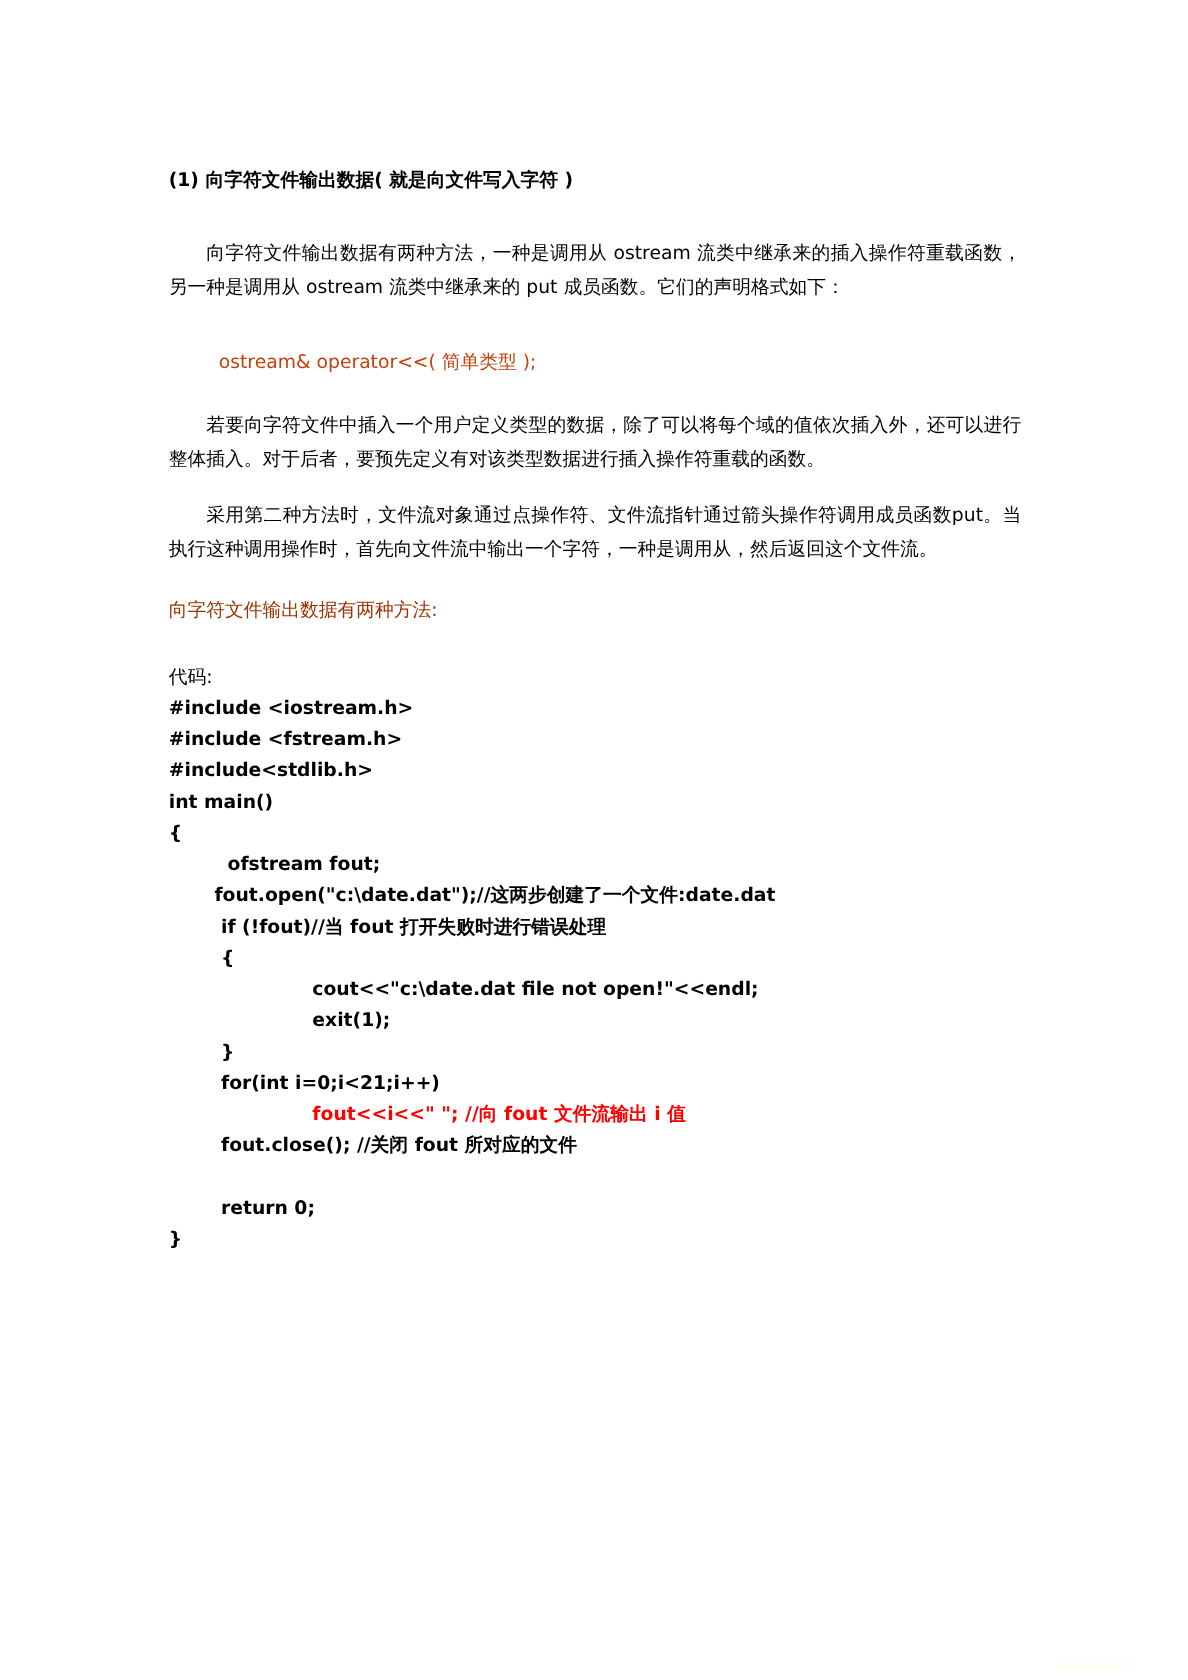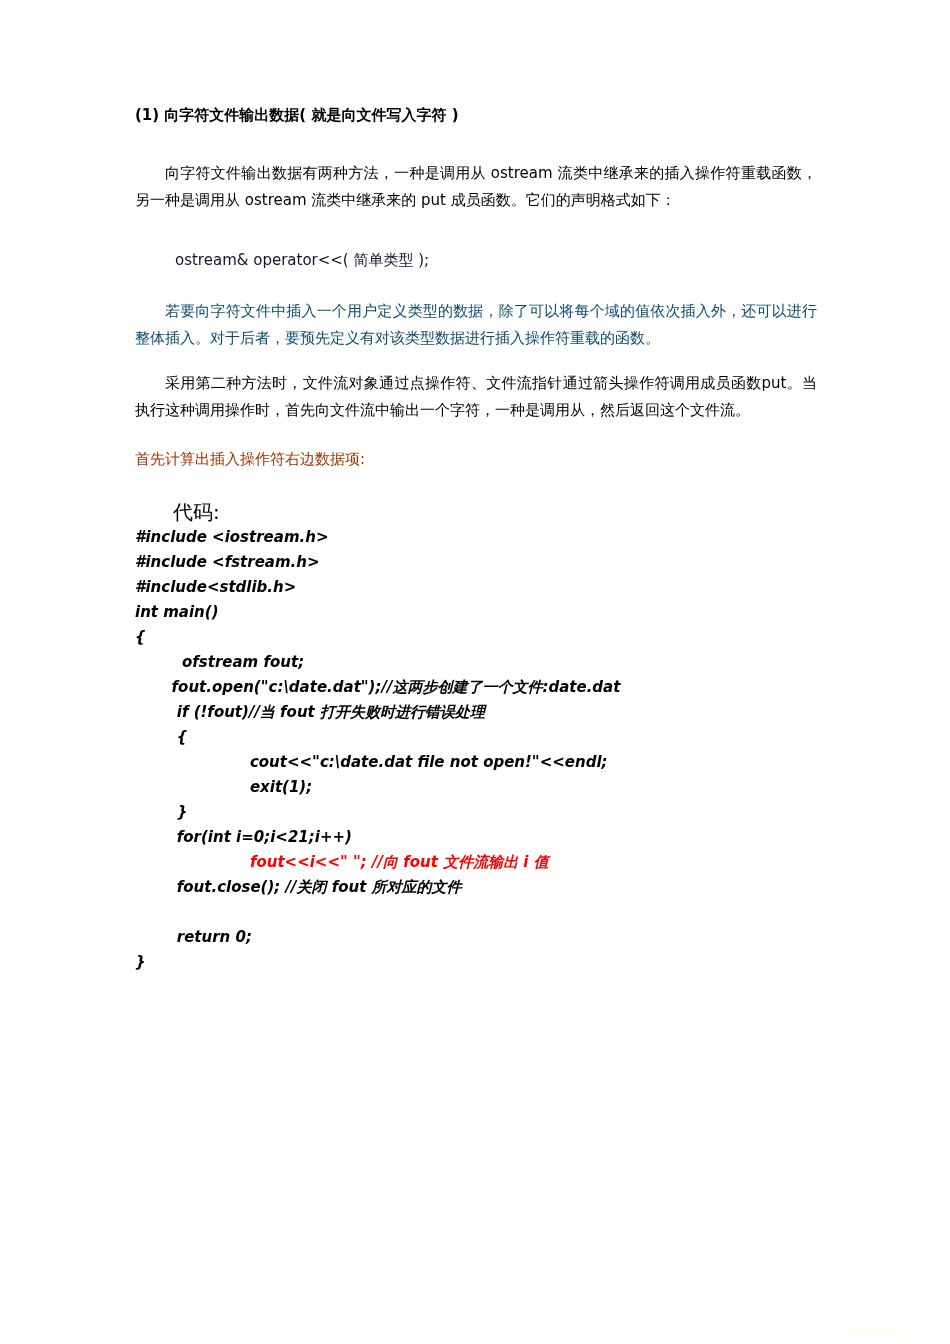--- a/index.html
+++ b/index.html
@@ -7,72 +7,70 @@
   body {
     width: 950px;
     height: 1344px;
     position: relative;
     font-family: "DejaVu Sans", "Liberation Sans", sans-serif;
     color: #000000;
     overflow: hidden;
   }
   .page {
     position: absolute;
-    top: 104px;
+    top: 133px;
     left: 135px;
     width: 682px;
   }
   .doc-heading {
     font-size: 15px;
     font-weight: bold;
     line-height: 22px;
     margin-bottom: 34px;
   }
   .para {
     font-size: 15px;
     line-height: 27px;
     text-align: justify;
     text-indent: 2em;
     margin-bottom: 18px;
   }
   .decl {
     font-size: 15px;
     line-height: 20px;
-    color: #0f172a;
+    color: #c2410c;
     padding-left: 40px;
     margin-top: 36px;
     margin-bottom: 28px;
   }
   .decl:last-of-type { margin-bottom: 22px; }
-  .magenta { color: #0c4a6e; }
+  .magenta { color: #000000; }
   .examples-heading {
     font-size: 15px;
     line-height: 22px;
     color: #993300;
     margin-top: 24px;
     margin-bottom: 30px;
   }
   .example-title {
     font-size: 15px;
     font-weight: bold;
     line-height: 22px;
     margin-bottom: 26px;
   }
   .code-label {
-    font-size: 20px;
+    font-size: 15px;
     line-height: 25px;
-    margin-left: 38px;
   }
   .code-block {
     font-family: "DejaVu Sans", "Liberation Sans", sans-serif;
     font-size: 15px;
     font-weight: bold;
     line-height: 25px;
     white-space: pre;
-    font-style: italic;
   }
   .code-line { min-height: 25px; }
   .code-line.red { color: #ff0000; }
   .watermark {
     position: absolute;
     left: 845px;
     top: 1328px;
     width: 60px;
     height: 10px;
     background: #fdfdf2;
@@ -89,21 +87,21 @@
   <div class="para">向字符文件输出数据有两种方法，一种是调用从 ostream 流类中继承来的插入操作符重载函数，另一种是调用从 ostream 流类中继承来的 put 成员函数。它们的声明格式如下：</div>
 
   <div class="decl">ostream&amp; operator&lt;&lt;( 简单类型 );</div>
 
 
 
   <div class="para magenta">若要向字符文件中插入一个用户定义类型的数据，除了可以将每个域的值依次插入外，还可以进行整体插入。对于后者，要预先定义有对该类型数据进行插入操作符重载的函数。</div>
 
   <div class="para">采用第二种方法时，文件流对象通过点操作符、文件流指针通过箭头操作符调用成员函数put。当执行这种调用操作时，首先向文件流中输出一个字符，一种是调用从，然后返回这个文件流。</div>
 
-  <div class="examples-heading">首先计算出插入操作符右边数据项:</div>
+  <div class="examples-heading">向字符文件输出数据有两种方法:</div>
 
 
   <div class="code-label">代码:</div>
 
   <div class="code-block"><div class="code-line">#include &lt;iostream.h&gt;</div><div class="code-line">#include &lt;fstream.h&gt;</div><div class="code-line">#include&lt;stdlib.h&gt;</div><div class="code-line">int main()</div><div class="code-line">{</div><div class="code-line">         ofstream fout;</div><div class="code-line">       fout.open("c:\date.dat");//这两步创建了一个文件:date.dat</div><div class="code-line">        if (!fout)//当 fout 打开失败时进行错误处理</div><div class="code-line">        {</div><div class="code-line">                      cout&lt;&lt;"c:\date.dat file not open!"&lt;&lt;endl;</div><div class="code-line">                      exit(1);</div><div class="code-line">        }</div><div class="code-line">        for(int i=0;i&lt;21;i++)</div><div class="code-line red">                      fout&lt;&lt;i&lt;&lt;" "; //向 fout 文件流输出 i 值</div><div class="code-line">        fout.close(); //关闭 fout 所对应的文件</div><div class="code-line"></div><div class="code-line">        return 0;</div><div class="code-line">}</div></div>
 
 </div>
 
 <div class="watermark"></div>
 

